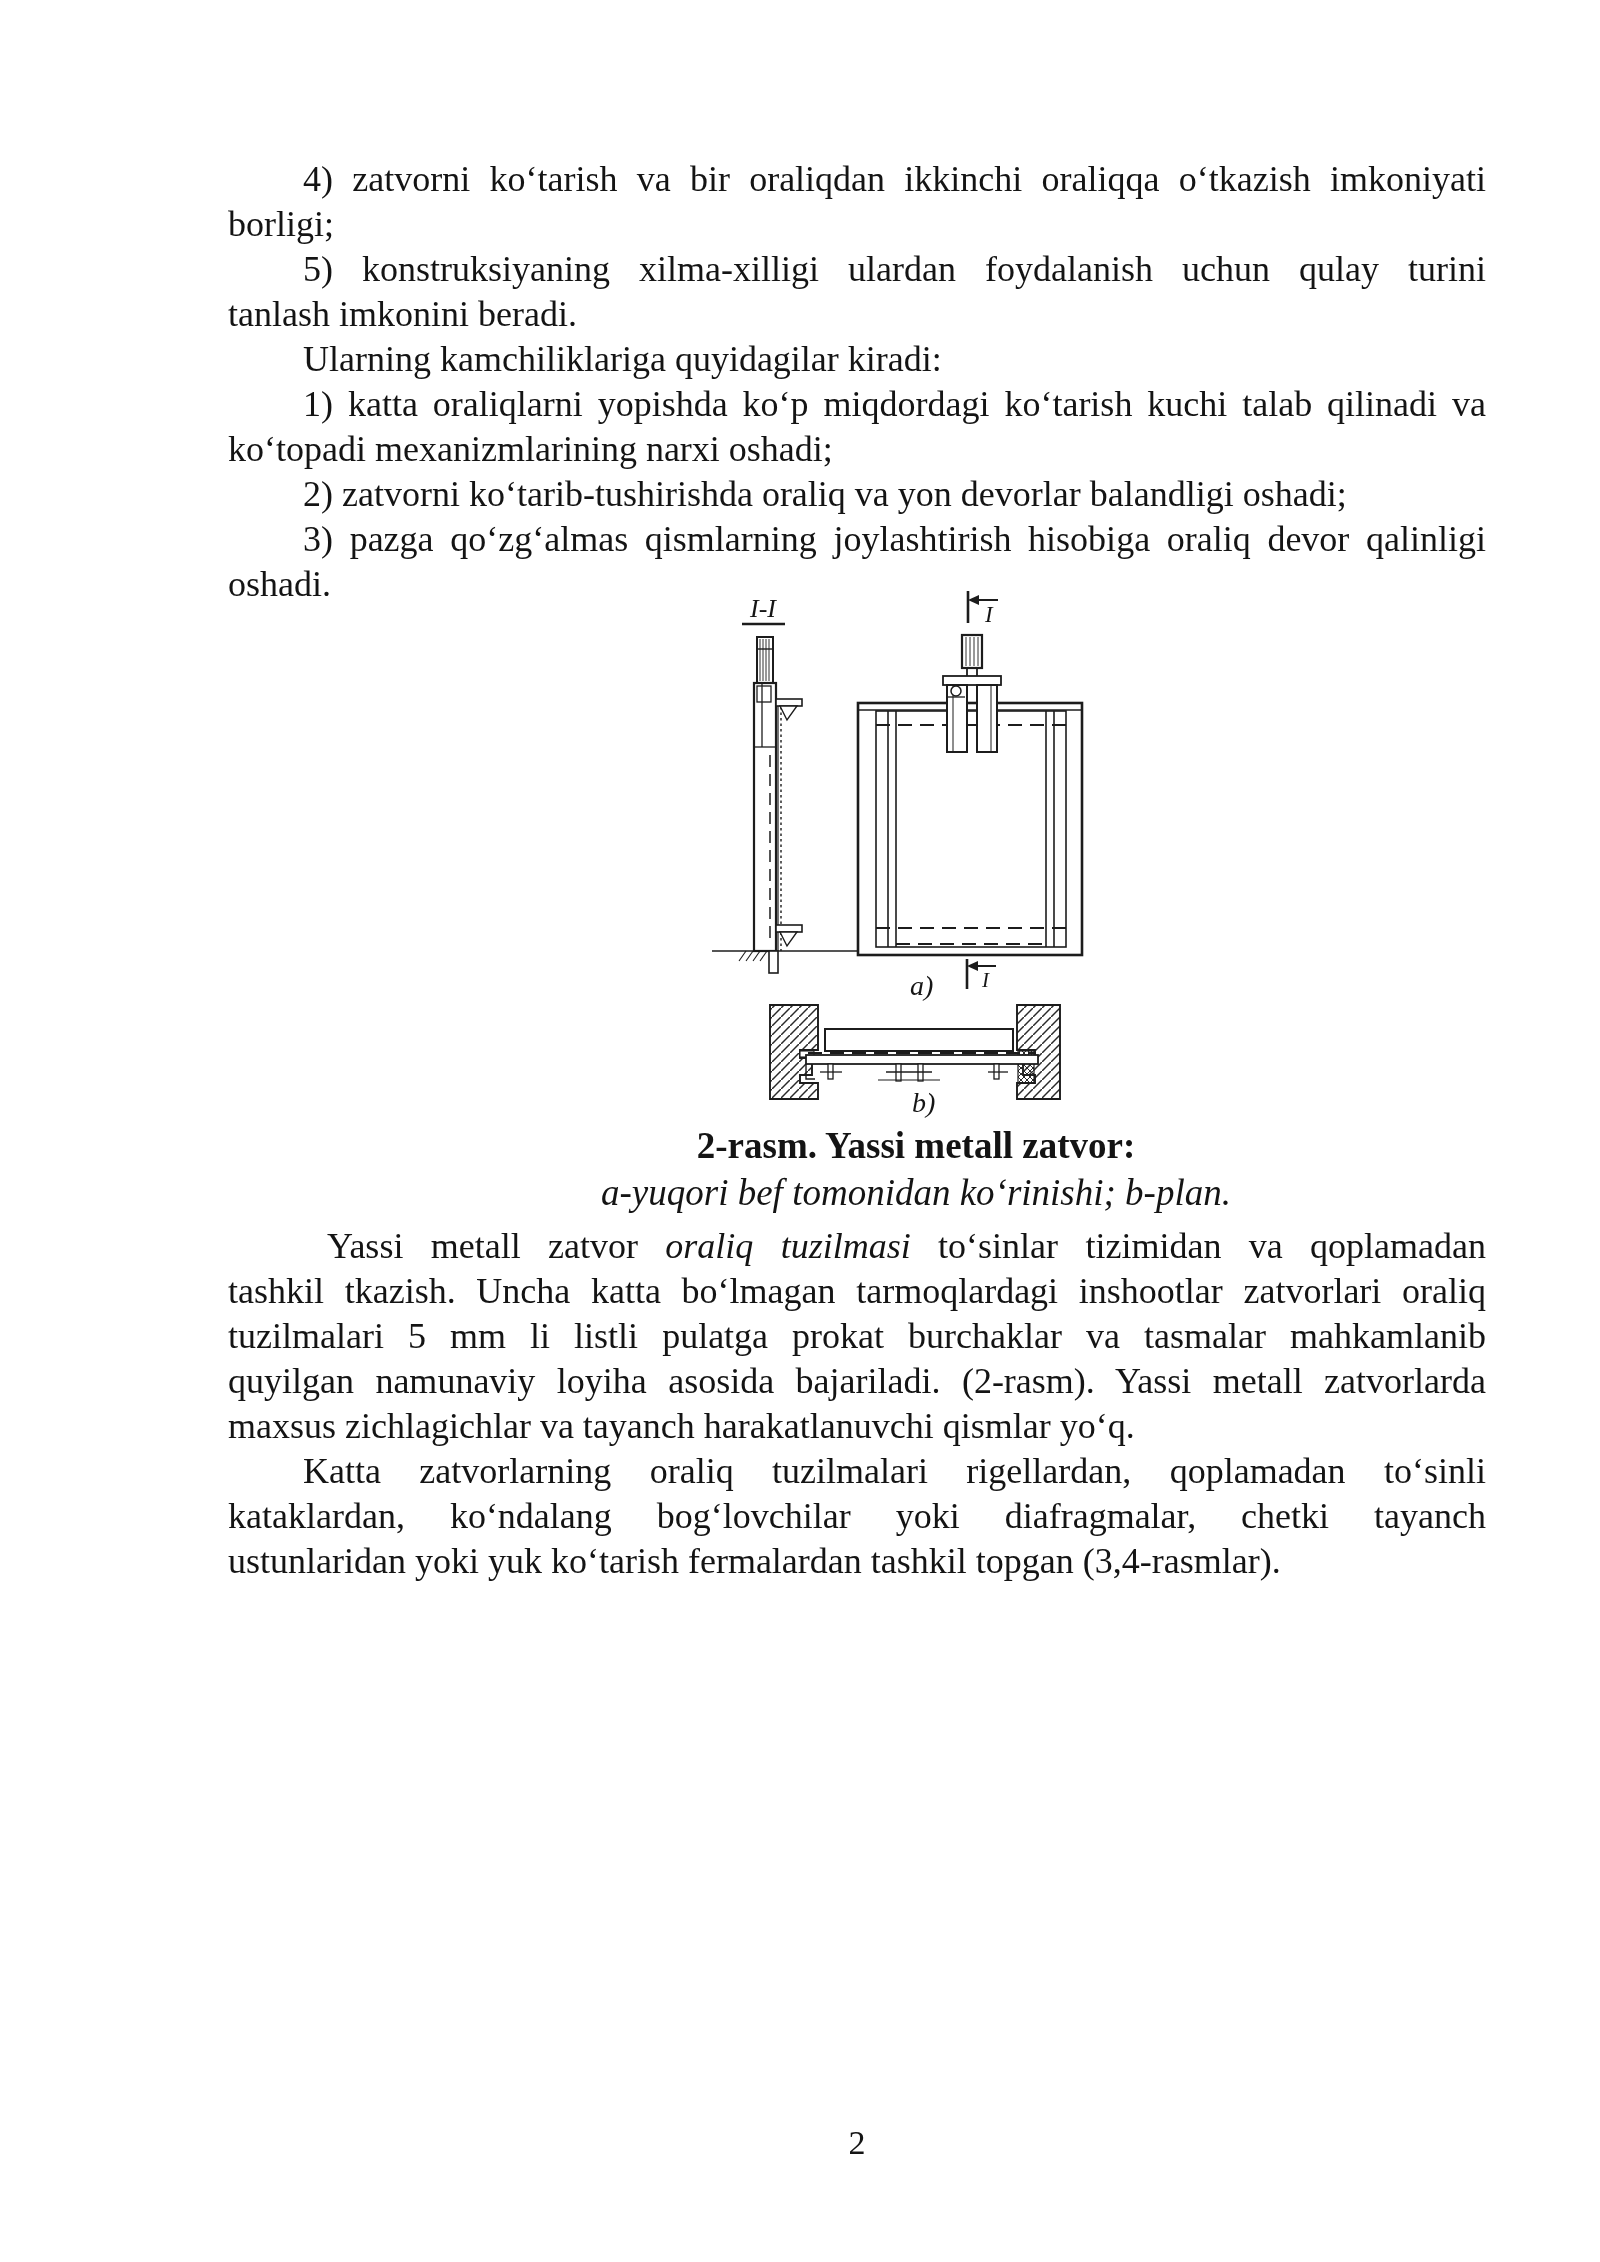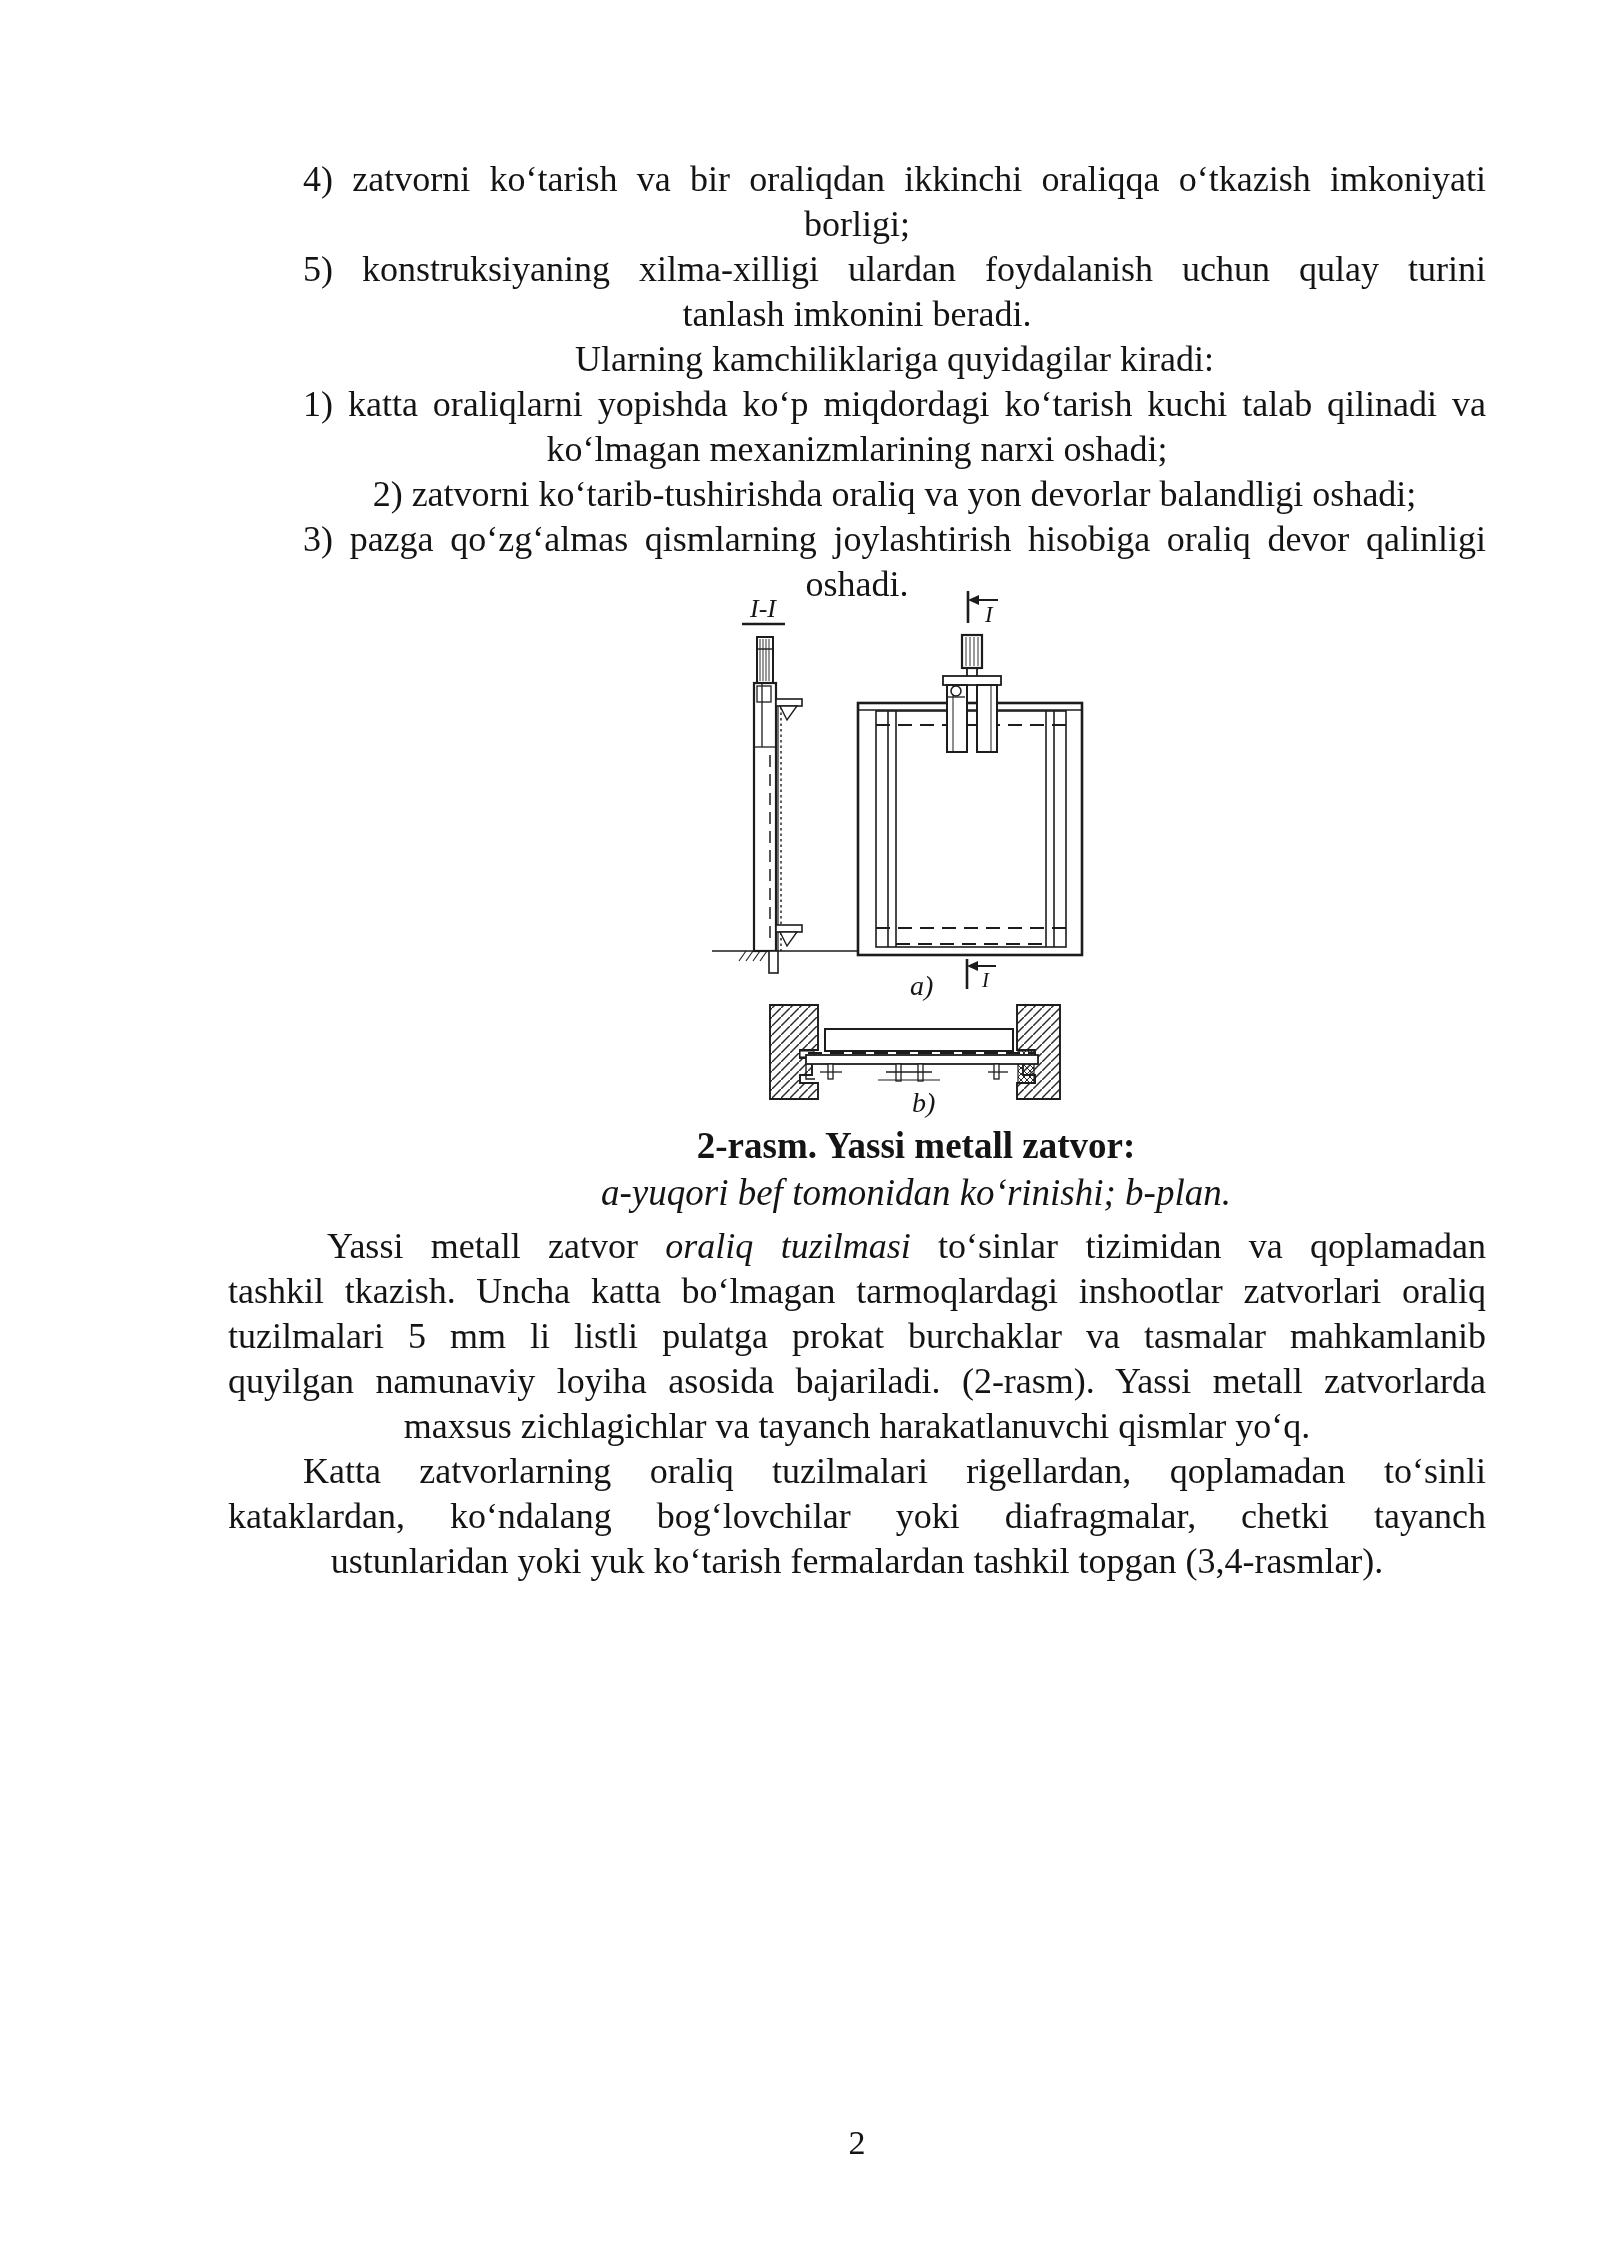--- a/index.html
+++ b/index.html
@@ -3,21 +3,21 @@
 <meta charset="utf-8">
 <style>
   html,body{margin:0;padding:0;background:#ffffff;}
   .page{
     position:relative;width:1600px;height:2262px;background:#ffffff;
     font-family:"Liberation Serif",serif;color:#141414;overflow:hidden;
   }
   .col{position:absolute;left:228px;width:1258px;}
   .ln{font-size:36px;line-height:45px;height:45px;}
   .j{text-align:justify;text-align-last:justify;}
-  .l{text-align:center;}
+  .l{text-align:left;}
   .ind{text-indent:75px;}
   .ind2{text-indent:99px;}
   .it{font-style:italic;}
   .caption{position:absolute;left:228px;top:1122px;width:1258px;
     text-align:center;padding-left:118px;box-sizing:border-box;}
   .cap-title{font-weight:bold;font-size:37px;line-height:48px;}
   .cap-sub{font-style:italic;font-size:37px;line-height:46px;}
   .pagenum{position:absolute;left:228px;top:2124px;width:1258px;text-align:center;font-size:34px;}
   .fig{position:absolute;left:700px;top:585px;}
   .figtext{font-family:"Liberation Serif",serif;font-style:italic;fill:#161616;}
@@ -27,21 +27,21 @@
 
 <div class="page">
 
   <div class="col" style="top:157px">
     <div class="ln j ind">4) zatvorni ko‘tarish va bir oraliqdan ikkinchi oraliqqa o‘tkazish imkoniyati</div>
     <div class="ln l">borligi;</div>
     <div class="ln j ind">5) konstruksiyaning xilma-xilligi ulardan foydalanish uchun qulay turini</div>
     <div class="ln l">tanlash imkonini beradi.</div>
     <div class="ln l ind">Ularning kamchiliklariga quyidagilar kiradi:</div>
     <div class="ln j ind">1) katta oraliqlarni yopishda ko‘p miqdordagi ko‘tarish kuchi talab qilinadi va</div>
-    <div class="ln l">ko‘lmagan mexanizmlarining narxi oshadi;</div>
+    <div class="ln l">ko‘topadi mexanizmlarining narxi oshadi;</div>
     <div class="ln l ind">2) zatvorni ko‘tarib-tushirishda oraliq va yon devorlar balandligi oshadi;</div>
     <div class="ln j ind">3) pazga qo‘zg‘almas qismlarning joylashtirish hisobiga oraliq devor qalinligi</div>
     <div class="ln l">oshadi.</div>
   </div>
 
   <svg class="fig" width="420" height="540" viewBox="0 0 420 540">
     <defs>
       <pattern id="hatch" width="9" height="9" patternUnits="userSpaceOnUse">
         <line x1="0" y1="9" x2="9" y2="0" stroke="#2a2a2a" stroke-width="1.5"></line>
       </pattern>

